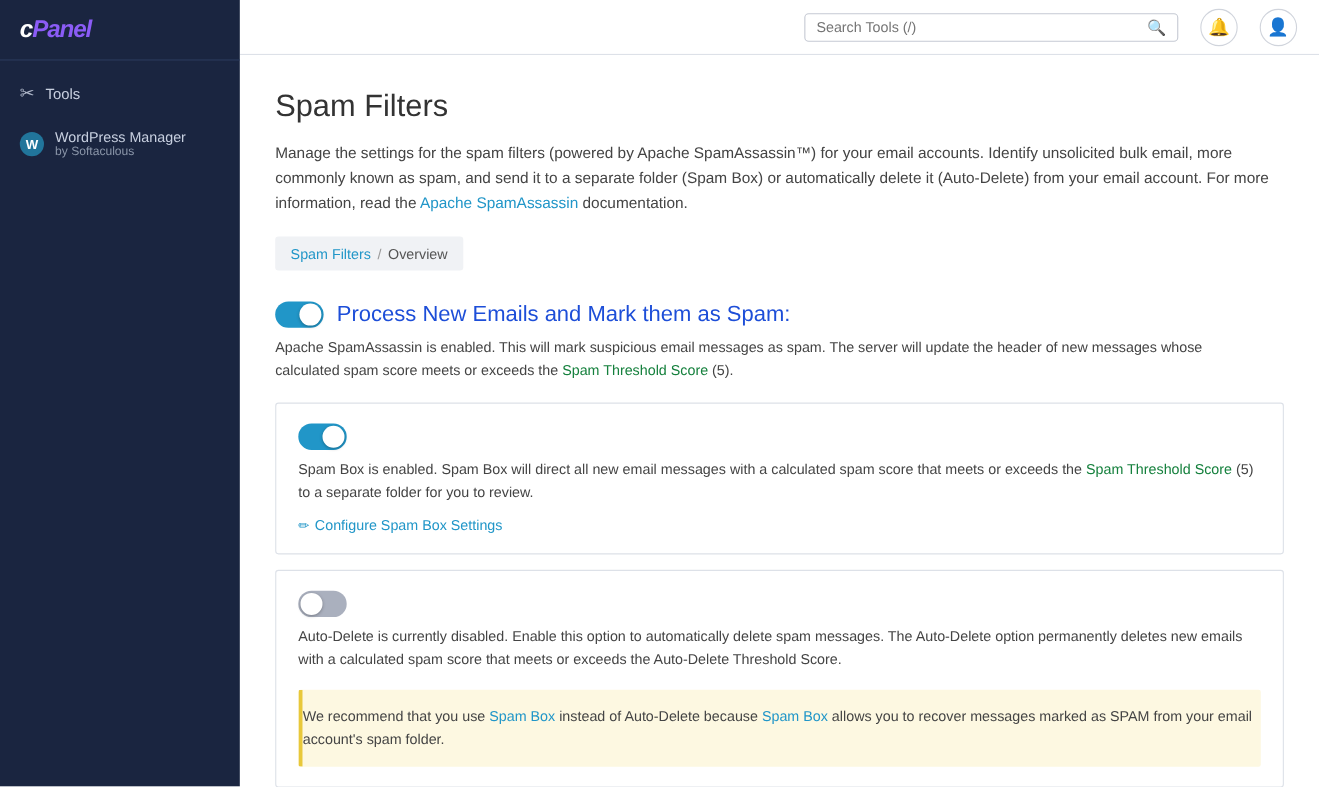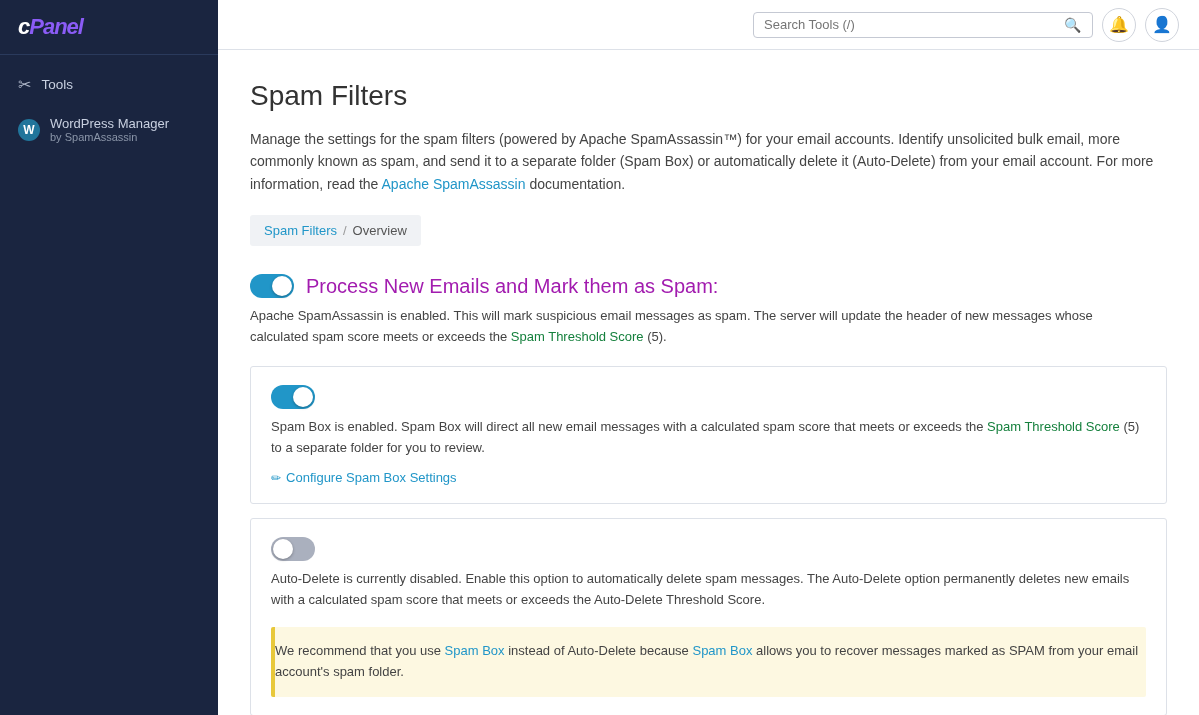--- a/index.html
+++ b/index.html
@@ -73,21 +73,21 @@
     }
 
     
     #header {
       background: #fff;
       border-bottom: 1px solid #dde1e8;
       padding: 8px 20px;
       display: flex;
       align-items: center;
       justify-content: flex-end;
-      gap: 9px;
+      gap: 20px;
       min-height: 50px;
     }
     .search-box {
       display: flex;
       align-items: center;
       border: 1px solid #c5c9d3;
       border-radius: 4px;
       background: #fff;
       padding: 4px 10px;
       width: 340px;
@@ -195,21 +195,21 @@
     
     .section-heading {
       display: flex;
       align-items: center;
       gap: 12px;
       margin-bottom: 8px;
     }
     .section-heading h2 {
       font-size: 20px;
       font-weight: 400;
-      color: #a21caf;
+      color: #1d4ed8;
     }
     .section-desc {
       font-size: 13px;
       color: #444;
       line-height: 1.6;
       max-width: 900px;
     }
     .section-desc a {
       color: #15803d;
       text-decoration: none;
@@ -266,21 +266,21 @@
   </div>
   <div class="sidebar-menu">
     <div class="sidebar-item">
       <span class="s-icon">✂</span>
       <span>Tools</span>
     </div>
     <div class="sidebar-wp">
       <div class="wp-icon-circle">W</div>
       <div>
         <div>WordPress Manager</div>
-        <div style="font-size:11px;color:#8a95a8;">by SpamAssassin</div>
+        <div style="font-size:11px;color:#8a95a8;">by Softaculous</div>
       </div>
     </div>
   </div>
 </div>
 
 <div id="main">
 
   <div id="header">
     <div class="search-box">
       <input type="text" placeholder="Search Tools (/)" style="">

